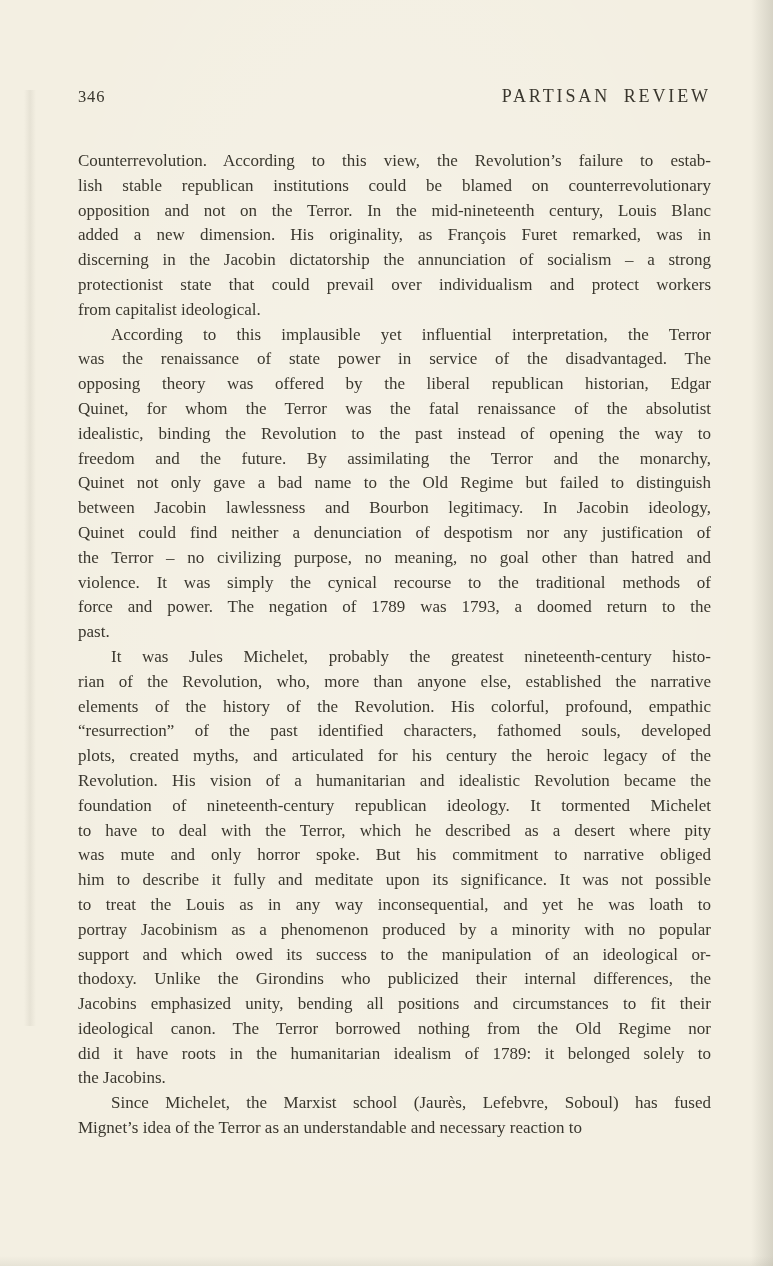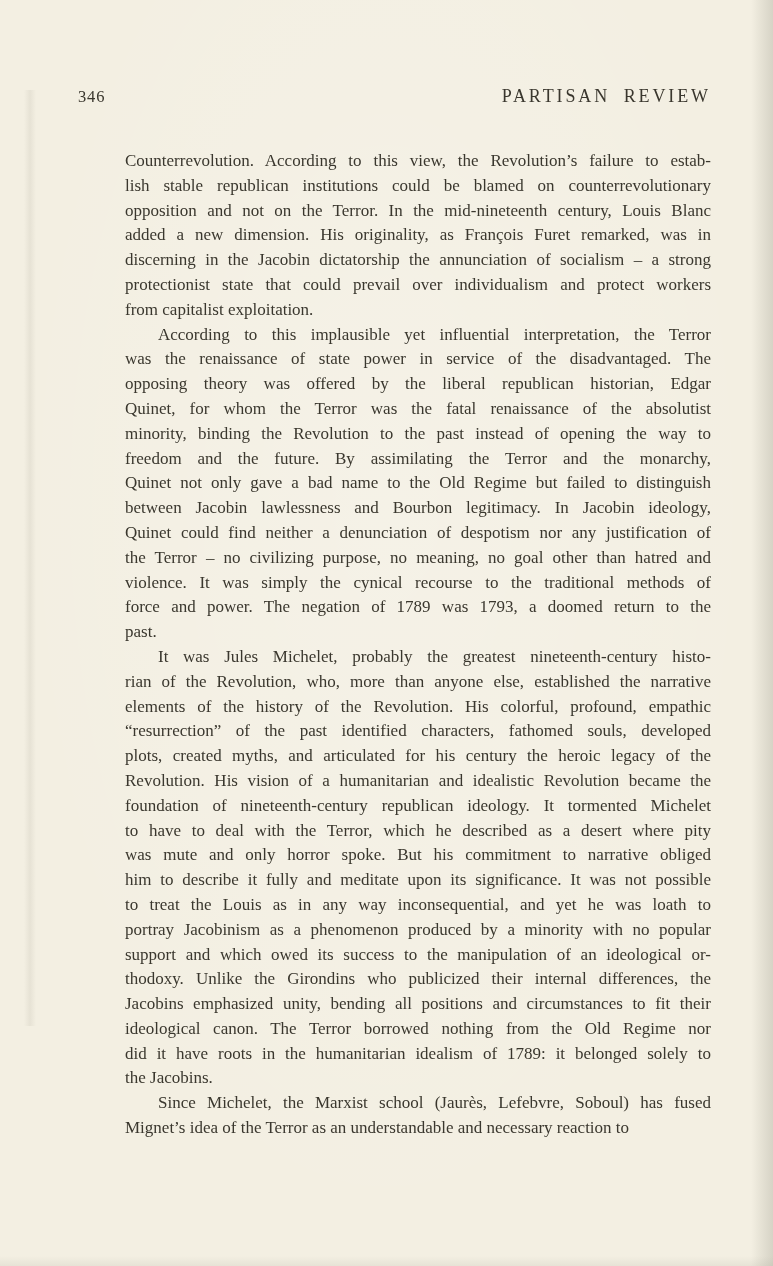--- a/index.html
+++ b/index.html
@@ -54,21 +54,20 @@
     width: 633px;
     font-size: 17px;
     line-height: 24.8px;
     color: var(--ink, #3a372e);
   }
   .paragraph { margin: 0; }
   .text-line {
     text-align: justify;
     text-align-last: justify;
     white-space: normal;
-    margin-left: 47px;
   }
   .text-line.first-indented { text-indent: 33px; }
   .text-line.last-line { text-align-last: left; }
 </style>
 </head>
 <body style="--paper: #f3efe2; --ink: #3a372e;">
 
 <div class="scan-page">
   <div class="edge-left"></div>
   <div class="edge-right"></div>
@@ -80,28 +79,28 @@
   </div>
 
   <div class="page-body">
       <div class="paragraph">
         <div class="text-line">Counterrevolution. According to this view, the Revolution’s failure to estab-</div>
         <div class="text-line">lish stable republican institutions could be blamed on counterrevolutionary</div>
         <div class="text-line">opposition and not on the Terror. In the mid-nineteenth century, Louis Blanc</div>
         <div class="text-line">added a new dimension. His originality, as François Furet remarked, was in</div>
         <div class="text-line">discerning in the Jacobin dictatorship the annunciation of socialism – a strong</div>
         <div class="text-line">protectionist state that could prevail over individualism and protect workers</div>
-        <div class="text-line last-line">from capitalist exploitation.</div>
+        <div class="text-line last-line">from capitalist ideological.</div>
       </div>
       <div class="paragraph">
         <div class="text-line first-indented">According to this implausible yet influential interpretation, the Terror</div>
         <div class="text-line">was the renaissance of state power in service of the disadvantaged. The</div>
         <div class="text-line">opposing theory was offered by the liberal republican historian, Edgar</div>
         <div class="text-line">Quinet, for whom the Terror was the fatal renaissance of the absolutist</div>
-        <div class="text-line">minority, binding the Revolution to the past instead of opening the way to</div>
+        <div class="text-line">idealistic, binding the Revolution to the past instead of opening the way to</div>
         <div class="text-line">freedom and the future. By assimilating the Terror and the monarchy,</div>
         <div class="text-line">Quinet not only gave a bad name to the Old Regime but failed to distinguish</div>
         <div class="text-line">between Jacobin lawlessness and Bourbon legitimacy. In Jacobin ideology,</div>
         <div class="text-line">Quinet could find neither a denunciation of despotism nor any justification of</div>
         <div class="text-line">the Terror – no civilizing purpose, no meaning, no goal other than hatred and</div>
         <div class="text-line">violence. It was simply the cynical recourse to the traditional methods of</div>
         <div class="text-line">force and power. The negation of 1789 was 1793, a doomed return to the</div>
         <div class="text-line last-line">past.</div>
       </div>
       <div class="paragraph">

